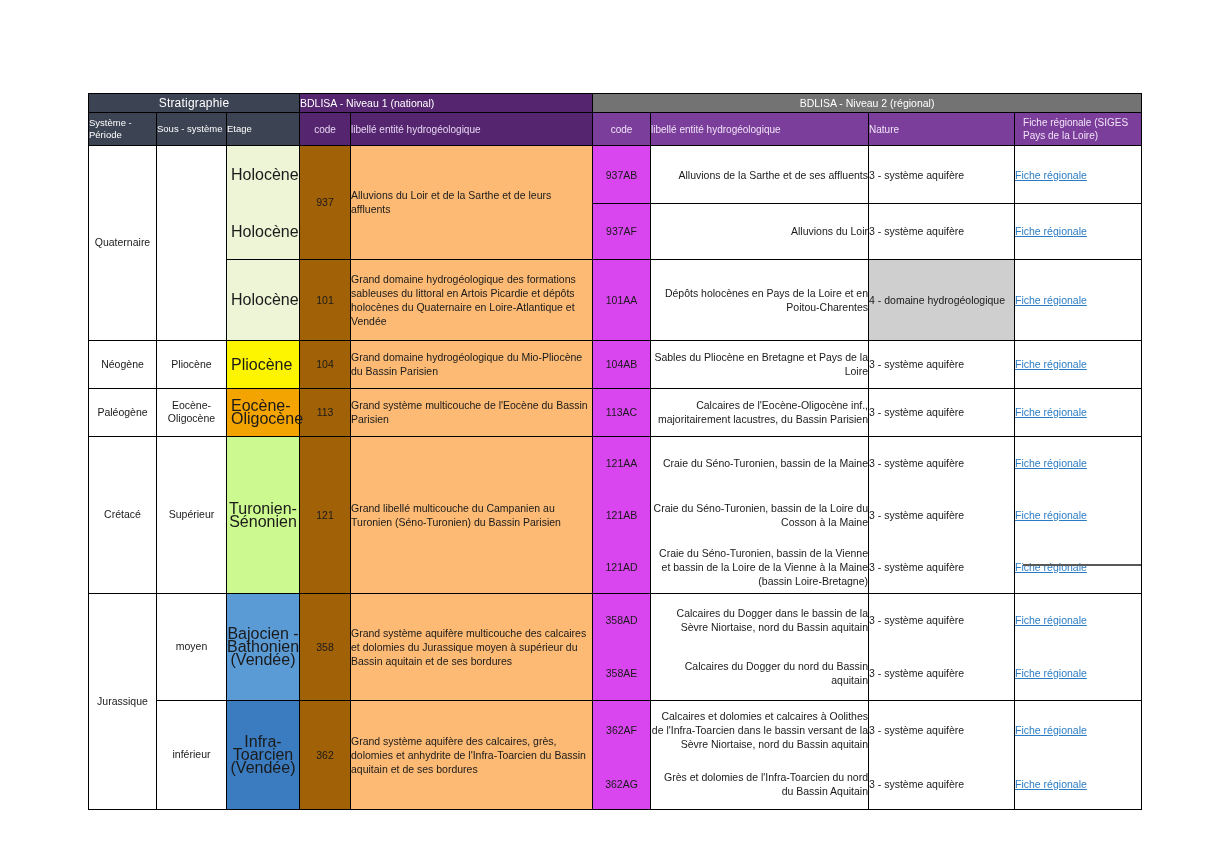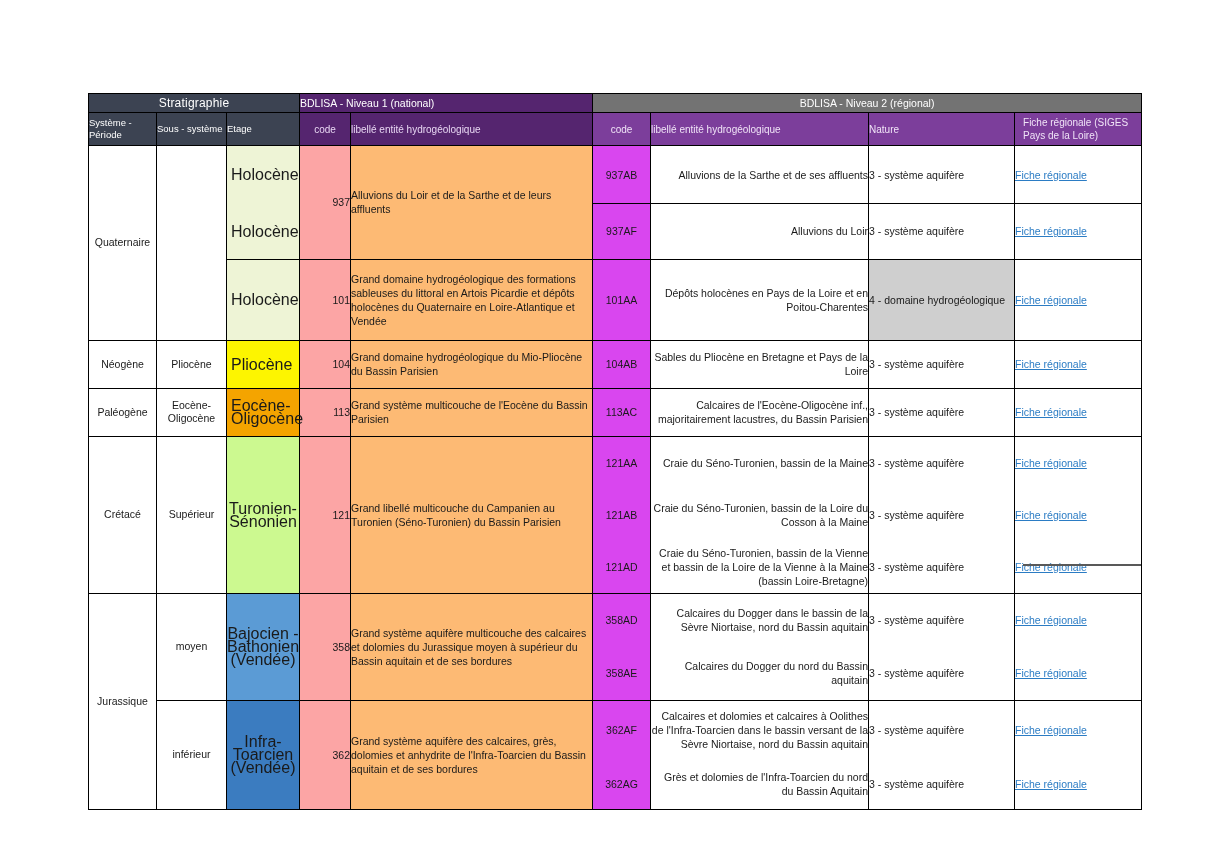--- a/index.html
+++ b/index.html
@@ -112,23 +112,23 @@
     text-align: center;
     font-size: 16px;
     line-height: 13px;
     color: #1a1a1a;
   }
   .c-etage.left {
     text-align: left;
     padding-left: 4px;
   }
   .c-code1 {
-    text-align: right;
-    font-size: 10.5px;
-    background: #fca5a5;
+    text-align: center;
+    font-size: 10.5px;
+    background: #a16207;
   }
   .c-lib1 {
     text-align: left;
     font-size: 10.5px;
     line-height: 14px;
     padding: 2px 8px 2px 8px;
     background: #fdba74;
   }
   .c-code2 {
     text-align: center;

